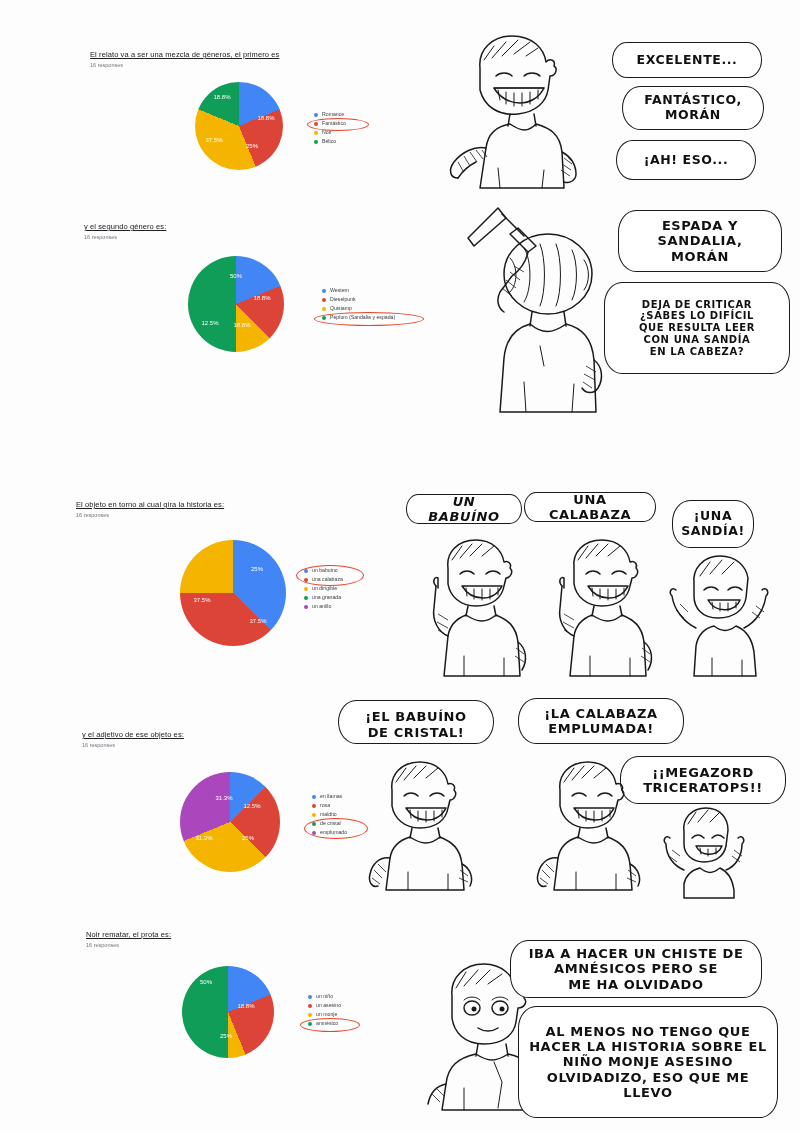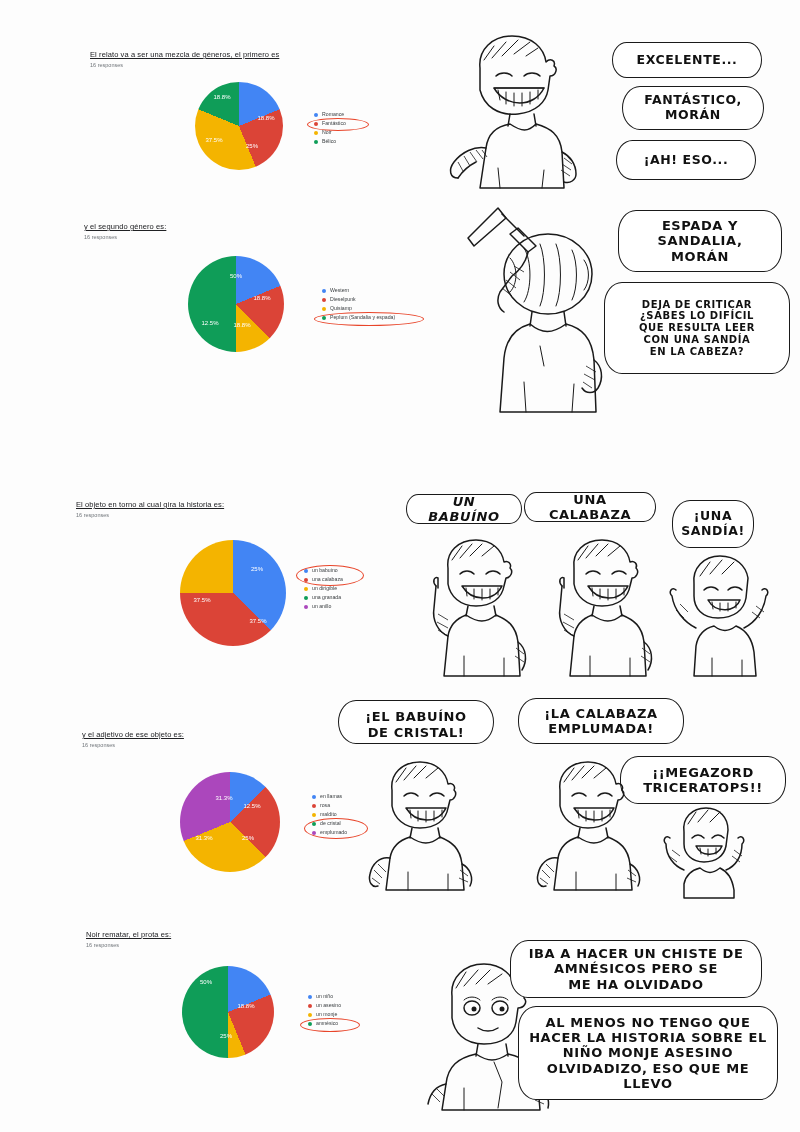--- a/index.html
+++ b/index.html
@@ -506,21 +506,21 @@
     <path class="hatch" d="M138 140 L146 146 M137 148 L146 152"></path>
     <path class="ink-thin" d="M96 110 L104 130 L100 156"></path>
     <path class="ink-thin" d="M66 136 L66 158"></path>
   </svg>
 
   <div class="bubble" style="left:510px; top:940px; width:252px; height:58px; font-size:13px; white-space:pre-line;">
     <span>IBA A HACER UN CHISTE DE
 AMNÉSICOS PERO SE
 ME HA OLVIDADO</span>
   </div>
-  <div class="bubble" style="left:518px; top:1006px; width:260px; height:94px; font-size:13px; white-space:pre-line;">
+  <div class="bubble" style="left:518px; top:1006px; width:260px; height:112px; font-size:13px; white-space:pre-line;">
     <span>AL MENOS NO TENGO QUE
 HACER LA HISTORIA SOBRE EL
 NIÑO MONJE ASESINO
 OLVIDADIZO, ESO QUE ME
 LLEVO</span>
   </div>
 
 </div>
 
 </body></html>

